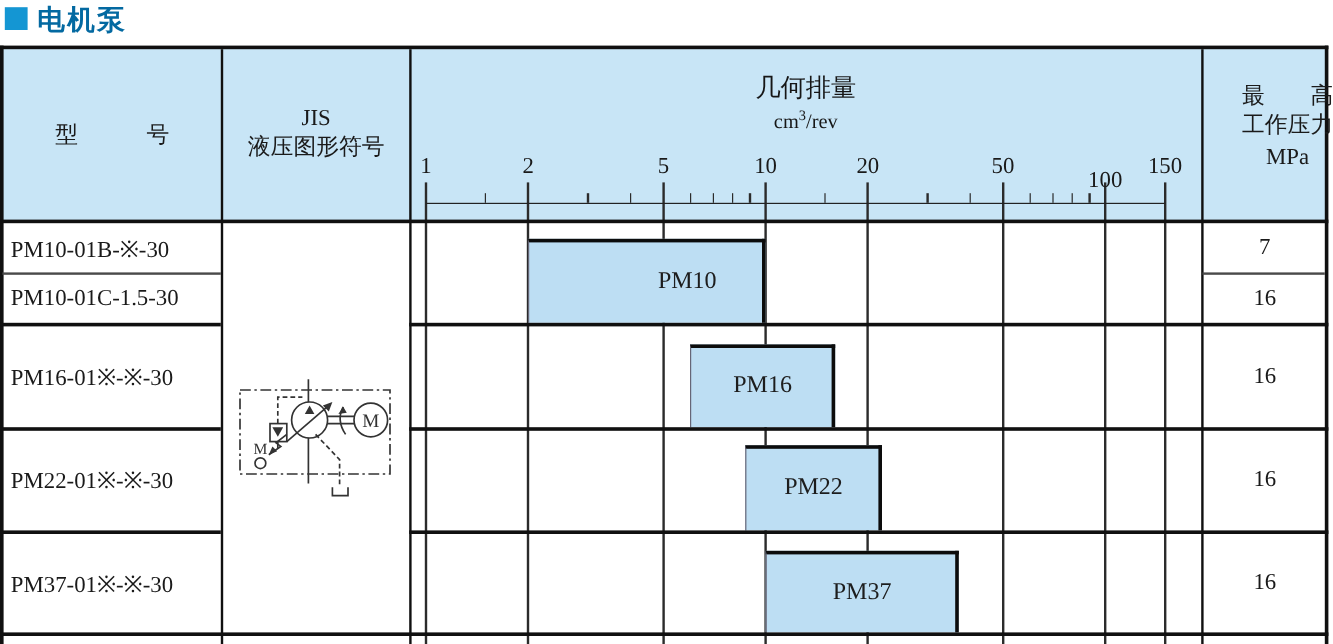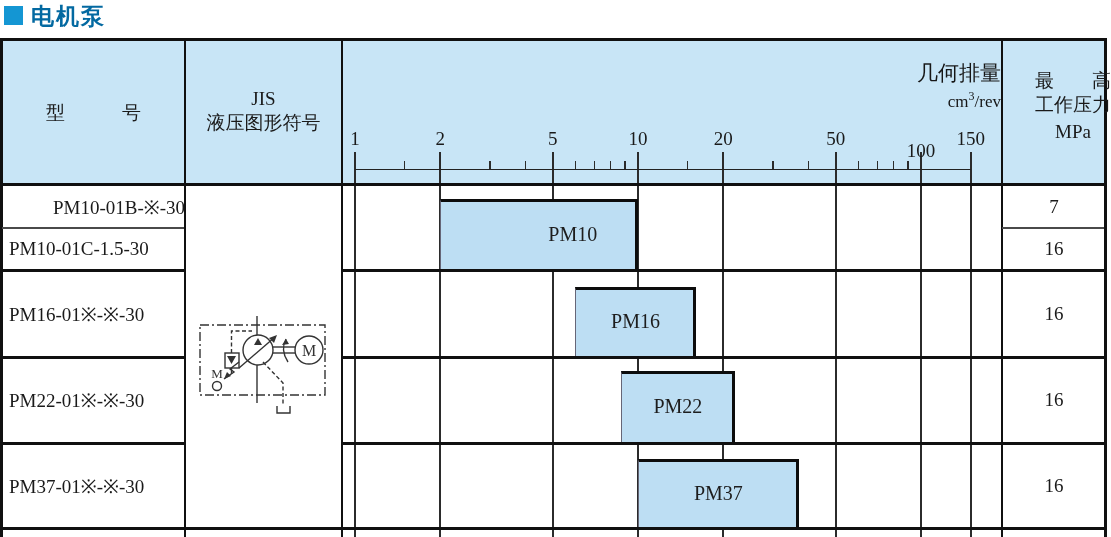--- a/index.html
+++ b/index.html
@@ -87,42 +87,42 @@
       <div class="line" style="left: 0px; top: 269px; width: 184px; height: 3px; background: rgb(16, 16, 16);"></div>
       <div class="line" style="left: 341px; top: 269px; width: 766px; height: 3px; background: rgb(16, 16, 16);"></div>
       <div class="line" style="left: 0px; top: 356px; width: 184px; height: 3px; background: rgb(16, 16, 16);"></div>
       <div class="line" style="left: 341px; top: 356px; width: 766px; height: 3px; background: rgb(16, 16, 16);"></div>
       <div class="line" style="left: 0px; top: 442px; width: 184px; height: 3px; background: rgb(16, 16, 16);"></div>
       <div class="line" style="left: 341px; top: 442px; width: 766px; height: 3px; background: rgb(16, 16, 16);"></div>
       <div class="line" style="left: 2px; top: 227px; width: 182px; height: 1.5px; background: rgb(74, 74, 74);"></div>
       <div class="line" style="left: 1002px; top: 227px; width: 102px; height: 1.5px; background: rgb(74, 74, 74);"></div>
     </div>
   <div class="abs" id="layer-cells">
-      <div class="abs cell" style="left: 9px; top: 194px; width: 172px; height: 26px; display: flex; align-items: center; justify-content: flex-start; margin-left: 44px;">PM10-01B-※-30</div>
+      <div class="abs cell" style="left: 9px; top: 194px; width: 172px; height: 26px; display: flex; align-items: center; justify-content: flex-start;">PM10-01B-※-30</div>
       <div class="abs cell" style="left: 1004px; top: 194px; width: 100px; height: 26px; display: flex; align-items: center; justify-content: center;">7</div>
       <div class="abs cell" style="left: 9px; top: 236px; width: 172px; height: 26px; display: flex; align-items: center; justify-content: flex-start;">PM10-01C-1.5-30</div>
       <div class="abs cell" style="left: 1004px; top: 236px; width: 100px; height: 26px; display: flex; align-items: center; justify-content: center;">16</div>
       <div class="abs cell" style="left: 9px; top: 301px; width: 172px; height: 26px; display: flex; align-items: center; justify-content: flex-start;">PM16-01※-※-30</div>
       <div class="abs cell" style="left: 1004px; top: 301px; width: 100px; height: 26px; display: flex; align-items: center; justify-content: center;">16</div>
       <div class="abs cell" style="left: 9px; top: 387px; width: 172px; height: 26px; display: flex; align-items: center; justify-content: flex-start;">PM22-01※-※-30</div>
       <div class="abs cell" style="left: 1004px; top: 387px; width: 100px; height: 26px; display: flex; align-items: center; justify-content: center;">16</div>
       <div class="abs cell" style="left: 9px; top: 473px; width: 172px; height: 26px; display: flex; align-items: center; justify-content: flex-start;">PM37-01※-※-30</div>
       <div class="abs cell" style="left: 1004px; top: 473px; width: 100px; height: 26px; display: flex; align-items: center; justify-content: center;">16</div>
     </div>
 
   <div class="abs hdr" style="left:186px;top:87px;width:155px;text-align:center;">
     <div>JIS</div>
     <div>液压图形符号</div>
   </div>
 
   <div class="abs ctr hdr" style="left:3px;top:100px;width:181px;height:26px;">
     <span>型　　　号</span>
   </div>
 
-  <div class="abs" style="left:342px;top:59px;width:659px;text-align:right;">
+  <div class="abs" style="left:342px;top:59px;width:659px;text-align:center;">
     <div style="font-size:21px;" id="disp-title">几何排量</div>
     <div style="font-size:17px;margin-top:2px;">
       <span>cm</span><sup>3</sup><span>/rev</span>
     </div>
   </div>
 
   <div class="abs hdr" style="left:1002px;top:69px;width:102px;text-align:center;margin-left:20px;">
     <div>最　　高</div>
     <div>工作压力</div>
     <div style="margin-top:3px;">MPa</div>

